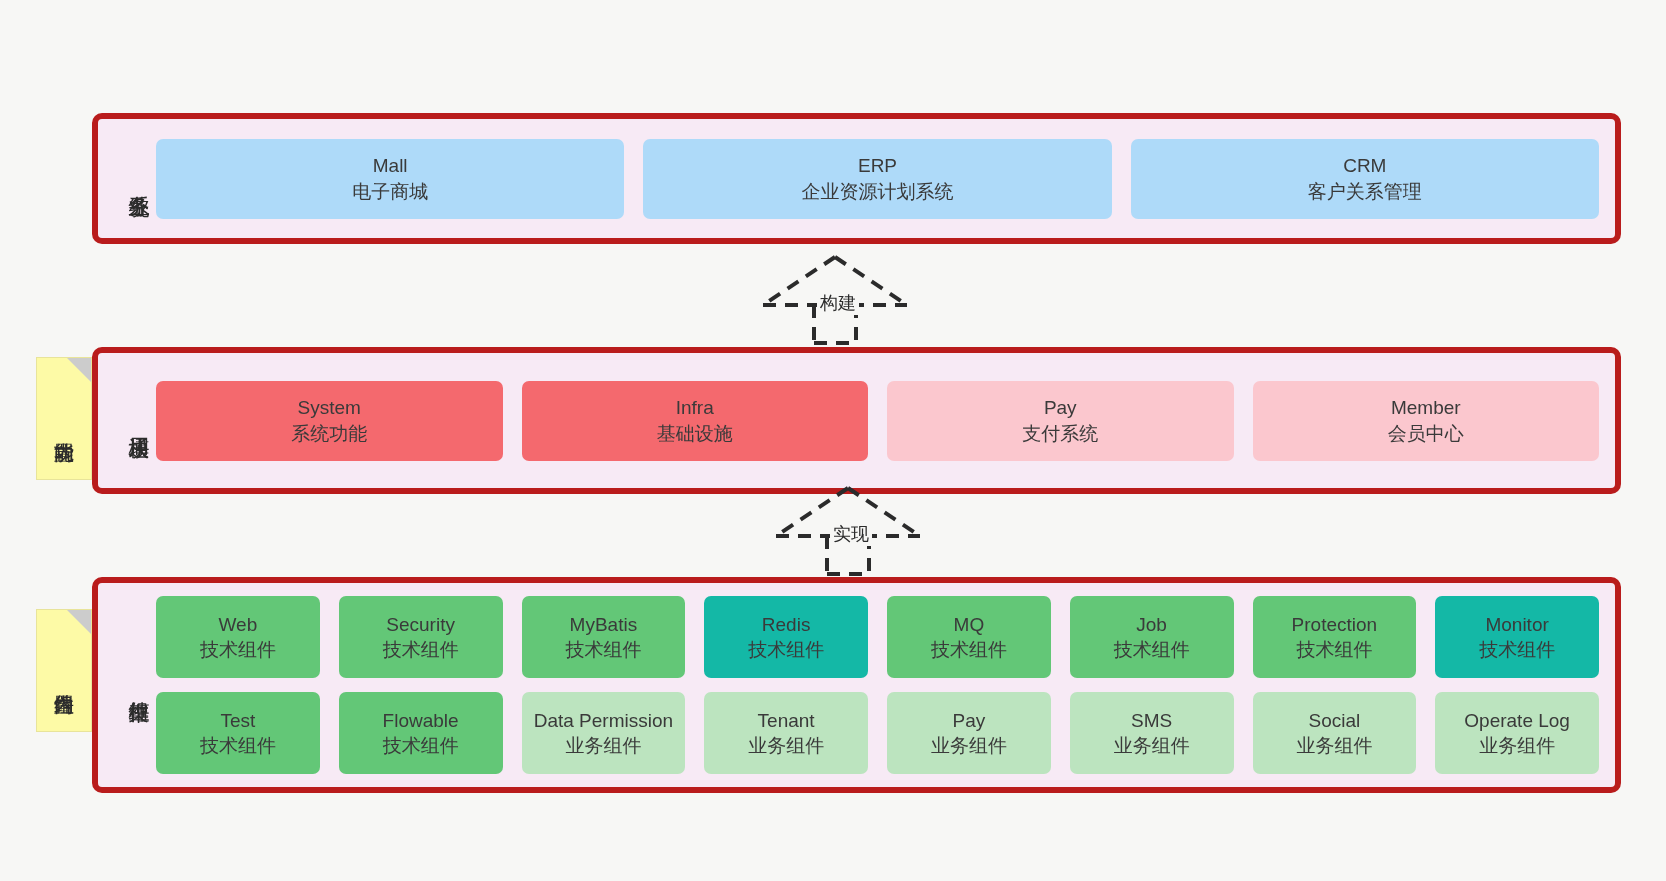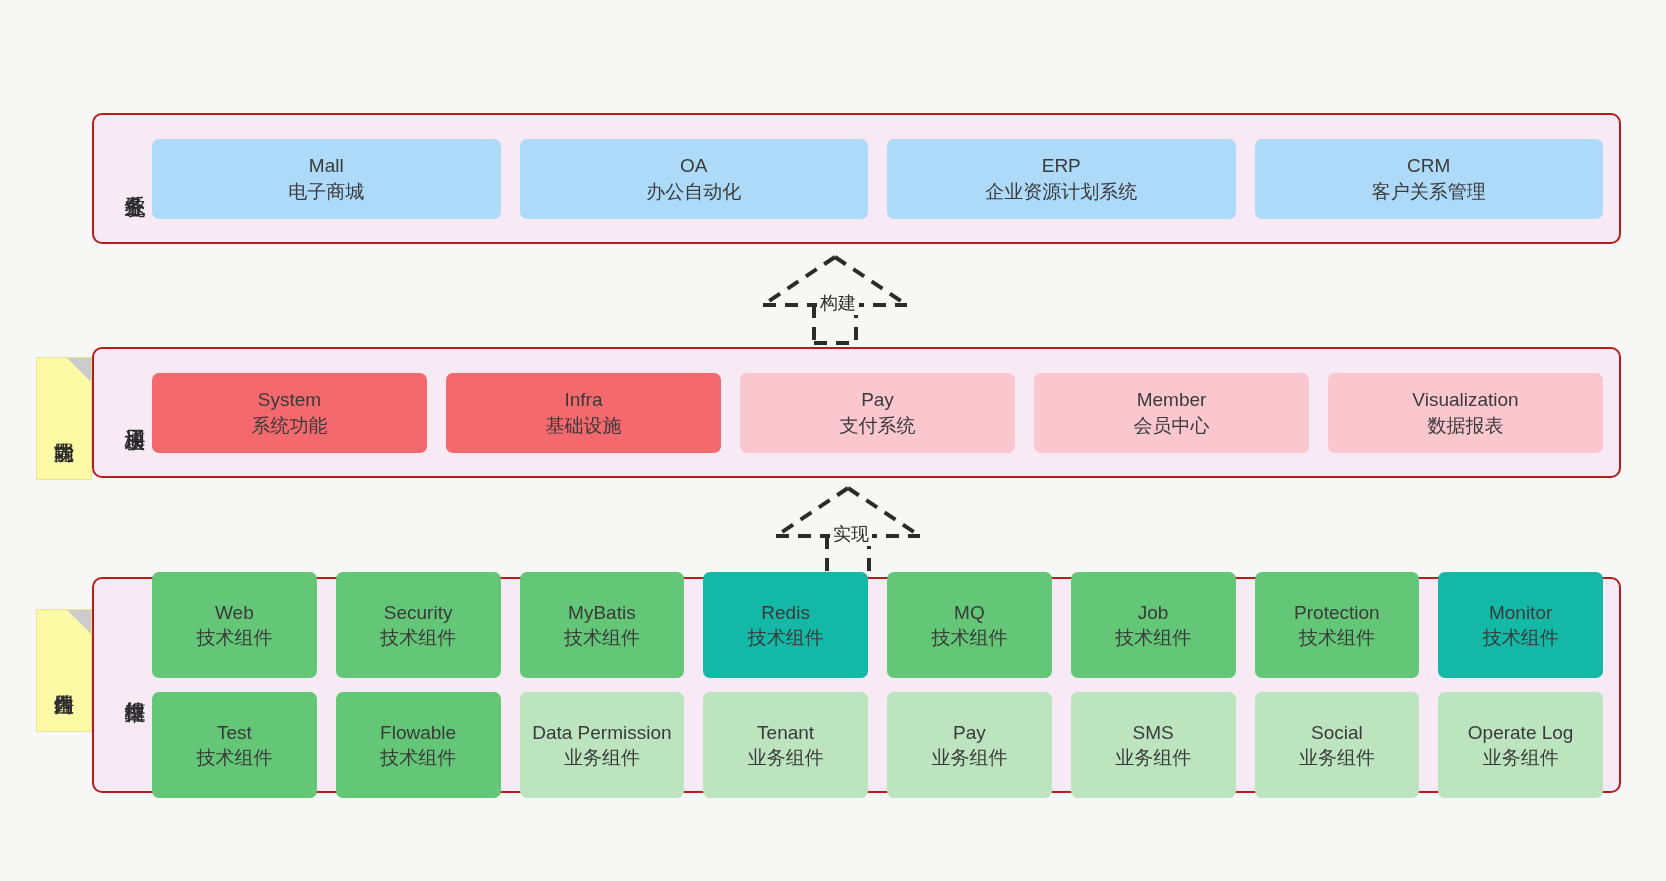--- a/index.html
+++ b/index.html
@@ -11,21 +11,21 @@
     overflow:hidden;
     position:relative;
   }
   #stage{position:relative;width:1666px;height:881px;}
 
   
   .layer{
     position:absolute;
     box-sizing:border-box;
     background:#f7eaf5;
-    border:2px solid #b91c1c;
+    border:6px solid #b91c1c;
     border-radius:10px;
     display:flex;
     align-items:center;
   }
   .layer-title{
     width:46px;
     flex:0 0 46px;
     text-align:center;
     font-size:21px;
     line-height:1.22;
@@ -67,25 +67,25 @@
     padding:6px 4px;
     user-select:none;
   }
   .cell .t1{display:block;}
   .cell .t2{display:block;}
 
   
   #layer-business{left:92px;top:113px;width:1529px;height:131px;}
   #layer-business .cell{height:80px;background:#aedaf9;}
 
-  #layer-common{left:92px;top:347px;width:1529px;height:131px;}
+  #layer-common{left:92px;top:347px;width:1529px;height:147px;}
   #layer-common .cell{height:80px;}
 
   #layer-framework{left:92px;top:577px;width:1529px;height:216px;}
-  #layer-framework .cell{height:106px;}
+  #layer-framework .cell{height:82px;}
 
   
   .note{
     position:absolute;
     background:#fdfaa6;
     border:1px solid #e8e49a;
     box-sizing:border-box;
     font-size:20px;
     line-height:1.24;
     color:#2b2b2b;
@@ -132,24 +132,20 @@
 
 <div id="stage">
 
   <div class="layer" id="layer-business">
     <div class="layer-title">业务系统</div>
     <div class="cells">
       <div class="cell-row">
         <div class="cell">
           <span class="t1">Mall</span>
           <span class="t2">电子商城</span>
-        </div>
-        <div class="cell">
-          <span class="t1">OA</span>
-          <span class="t2">办公自动化</span>
         </div>
         <div class="cell">
           <span class="t1">ERP</span>
           <span class="t2">企业资源计划系统</span>
         </div>
         <div class="cell">
           <span class="t1">CRM</span>
           <span class="t2">客户关系管理</span>
         </div>
       </div>
@@ -186,24 +182,20 @@
           <span class="t2">基础设施</span>
         </div>
         <div class="cell" style="background:#fbc7ce">
           <span class="t1">Pay</span>
           <span class="t2">支付系统</span>
         </div>
         <div class="cell" style="background:#fbc7ce">
           <span class="t1">Member</span>
           <span class="t2">会员中心</span>
         </div>
-        <div class="cell" style="background:#fbc7ce">
-          <span class="t1">Visualization</span>
-          <span class="t2">数据报表</span>
-        </div>
       </div>
     </div>
   </div>
 
   <div class="arrow-wrap" id="arrow-impl">
     <svg width="160" height="92" viewBox="0 0 160 92">
       <path d="M80 4 L152 52" stroke="#2b2b2b" stroke-width="4" fill="none" stroke-dasharray="13,9"></path>
       <path d="M80 4 L8 52" stroke="#2b2b2b" stroke-width="4" fill="none" stroke-dasharray="13,9"></path>
       <path d="M8 52 L152 52" stroke="#2b2b2b" stroke-width="4" fill="none" stroke-dasharray="13,9"></path>
       <path d="M59 52 L59 92" stroke="#2b2b2b" stroke-width="4" fill="none" stroke-dasharray="13,9"></path>

